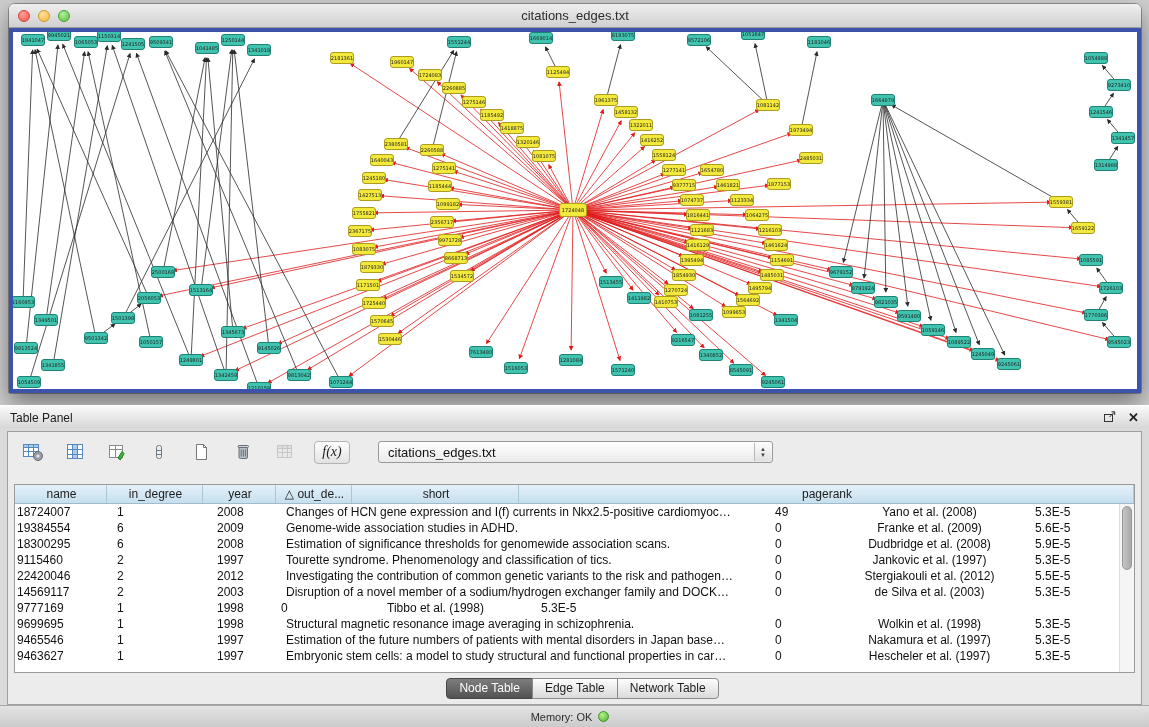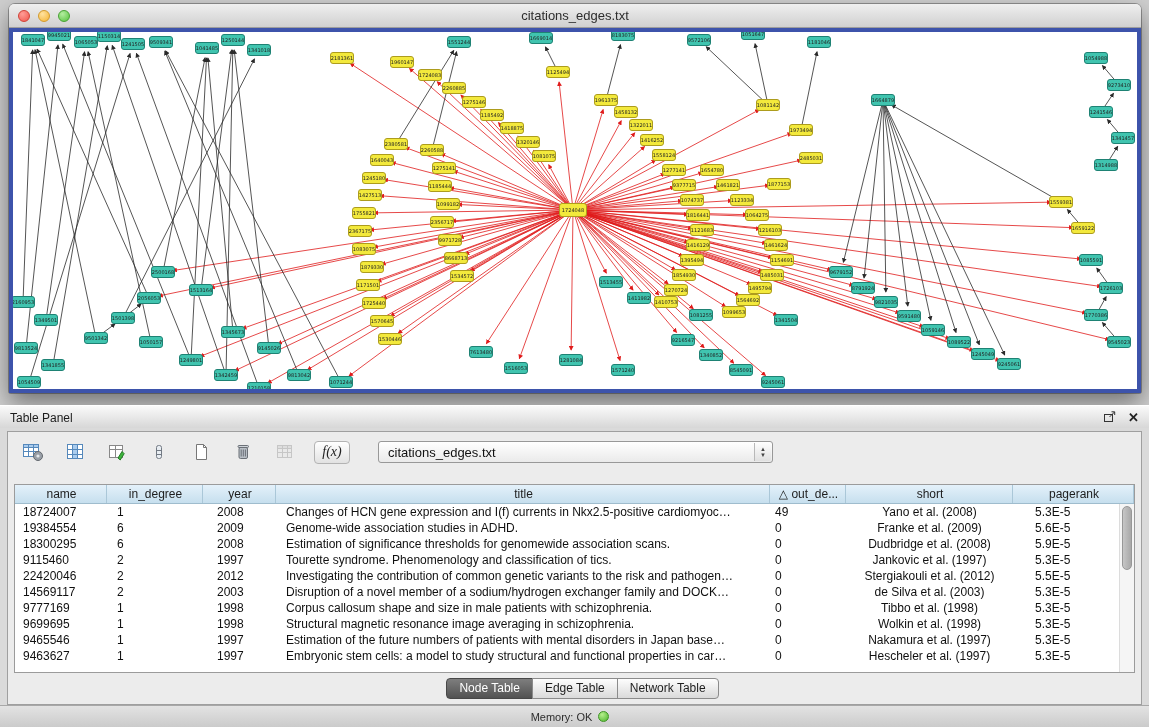--- a/index.html
+++ b/index.html
@@ -86,21 +86,21 @@
     background:#fff; border:1px solid #9b9b9b; overflow:hidden;
   }
   .thead{ display:flex; height:19px; background:linear-gradient(#e4f1fa,#c6dfee); border-bottom:1px solid #9fbccd; }
   .th{
     border-right:1px solid #aac7d8; font-size:12px; color:#1d1d1d;
     text-align:center; line-height:18px; overflow:hidden; white-space:nowrap; flex-shrink:0;
   }
   .tbody{ position:absolute; top:19px; left:0; right:15px; bottom:0; background:#fff; }
   .tr{ display:flex; height:16px; }
   .td{ font-size:12px; line-height:16px; color:#101010; white-space:nowrap; overflow:hidden; flex-shrink:0; }
-  .c-name{ width:92px; padding-left:8px; }
+  .c-name{ width:92px; padding-left:2px; }
   .c-in_degree{ width:96px; padding-left:10px; }
   .c-year{ width:73px; padding-left:14px; }
   .c-title{ width:494px; padding-left:10px; }
   .c-out_degree{ width:76px; padding-left:5px; }
   .c-short{ width:167px; text-align:center; }
   .c-pagerank{ flex:1 1 auto; padding-left:22px; }
   .thead .th{ padding-left:2px; text-align:center; }
   .vscroll{
     position:absolute; top:19px; right:0; bottom:0; width:15px;
     background:#f5f5f5; border-left:1px solid #dcdcdc;
@@ -886,21 +886,20 @@
             <span>▼</span>
           </span>
       </div>
     </div>
 
     <div class="table-wrap">
       <div class="thead">
           <span class="th c-name">name</span>
           <span class="th c-in_degree">in_degree</span>
           <span class="th c-year">year</span>
-          <span class="th c-title">title</span>
           <span class="th c-out_degree">△ out_de...</span>
           <span class="th c-short">short</span>
           <span class="th c-pagerank">pagerank</span>
         </div>
       <div class="tbody">
           <div class="tr">
             <span class="td c-name">18724007</span>
             <span class="td c-in_degree">1</span>
             <span class="td c-year">2008</span>
             <span class="td c-title">Changes of HCN gene expression and I(f) currents in Nkx2.5-positive cardiomyoc…</span>
@@ -950,21 +949,20 @@
             <span class="td c-year">2003</span>
             <span class="td c-title">Disruption of a novel member of a sodium/hydrogen exchanger family and DOCK…</span>
             <span class="td c-out_degree">0</span>
             <span class="td c-short">de Silva et al. (2003)</span>
             <span class="td c-pagerank">5.3E-5</span>
           </div>
           <div class="tr">
             <span class="td c-name">9777169</span>
             <span class="td c-in_degree">1</span>
             <span class="td c-year">1998</span>
-            <span class="td c-title">Corpus callosum shape and size in male patients with schizophrenia.</span>
             <span class="td c-out_degree">0</span>
             <span class="td c-short">Tibbo et al. (1998)</span>
             <span class="td c-pagerank">5.3E-5</span>
           </div>
           <div class="tr">
             <span class="td c-name">9699695</span>
             <span class="td c-in_degree">1</span>
             <span class="td c-year">1998</span>
             <span class="td c-title">Structural magnetic resonance image averaging in schizophrenia.</span>
             <span class="td c-out_degree">0</span>

